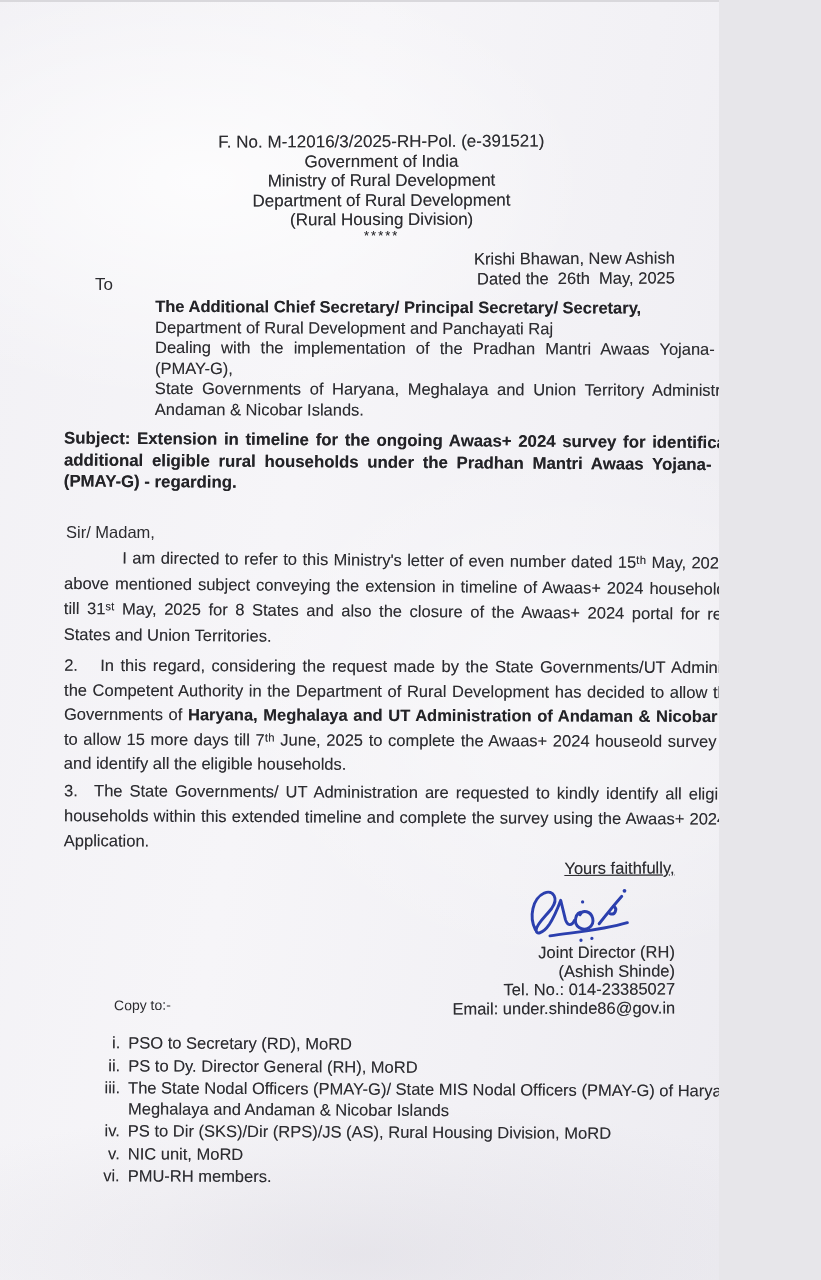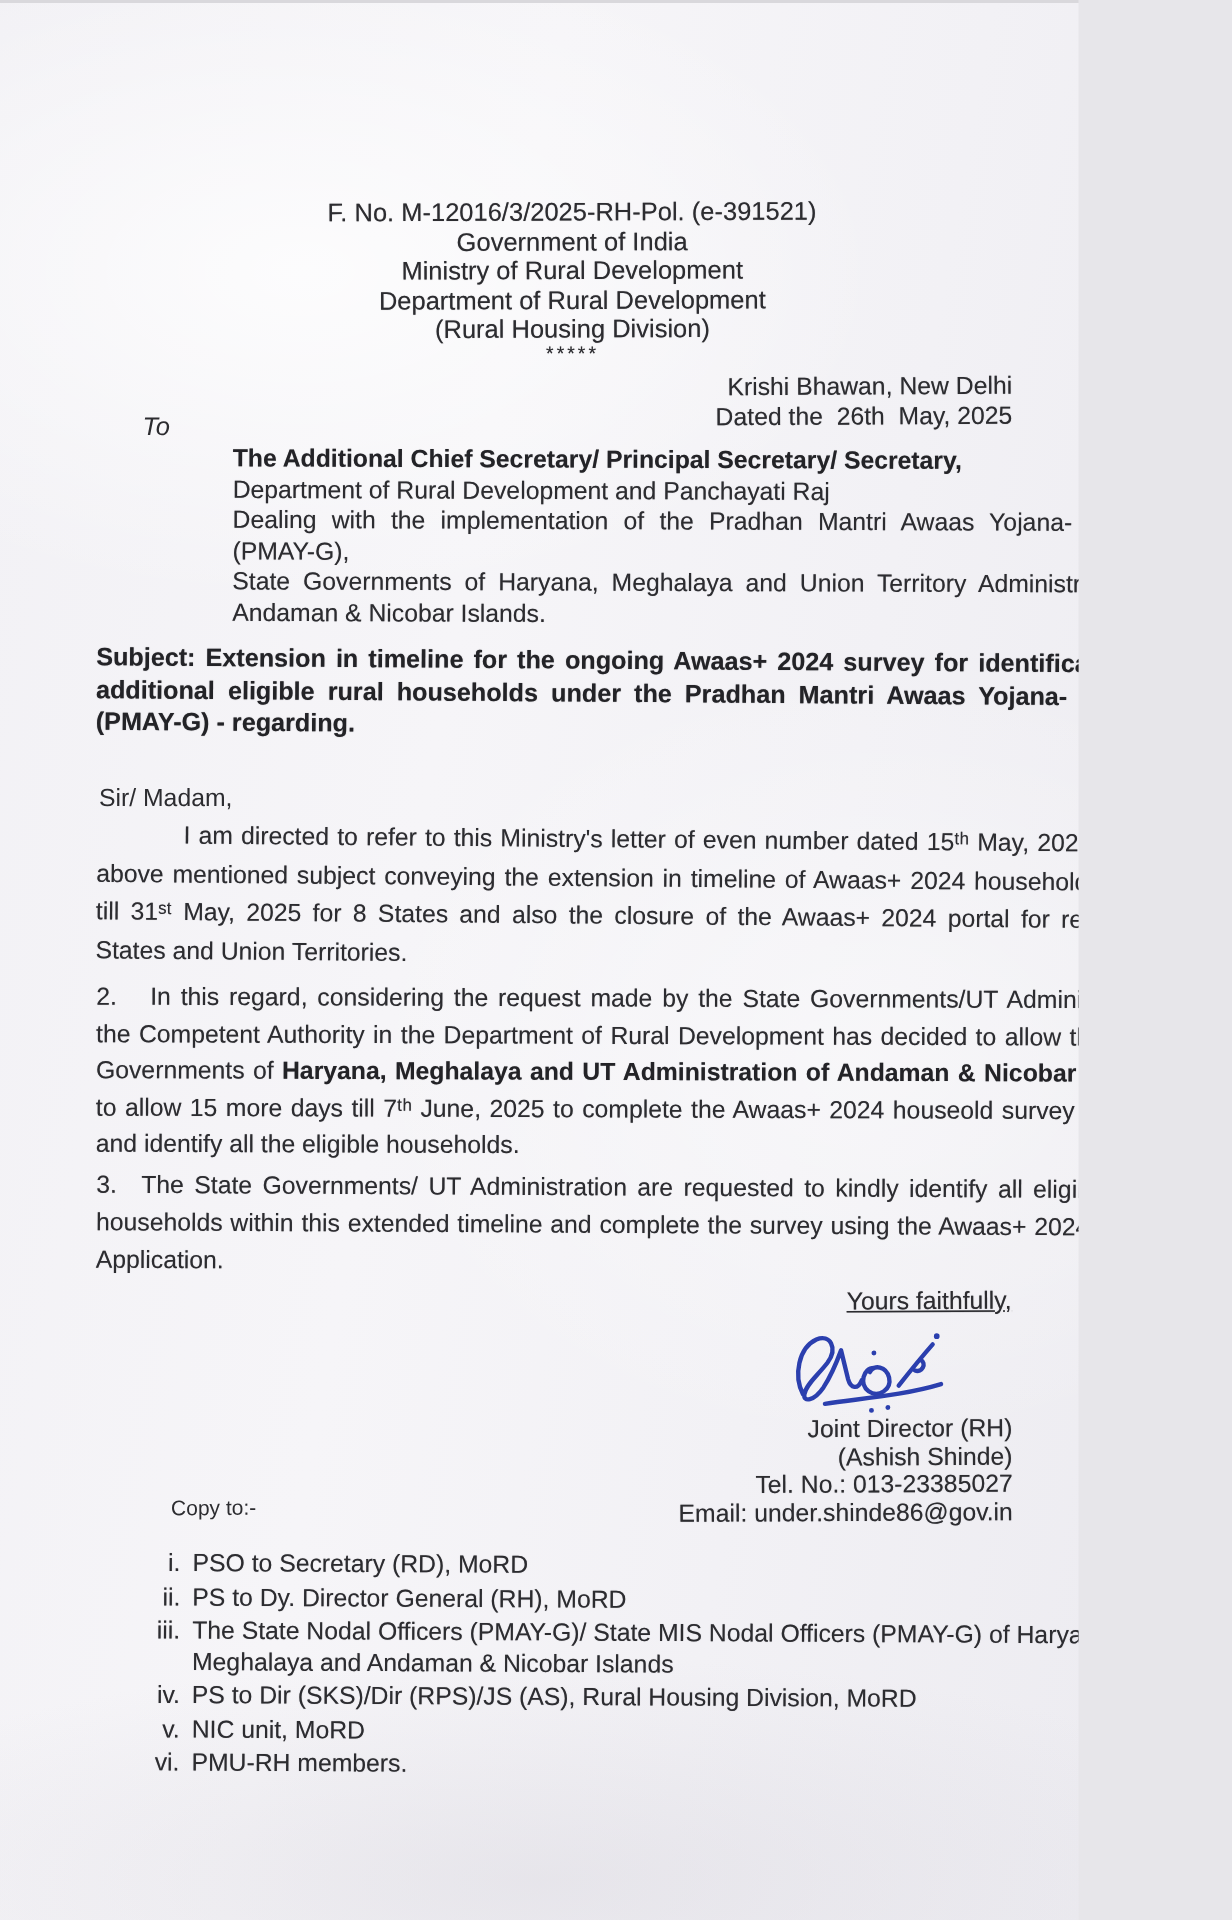--- a/index.html
+++ b/index.html
@@ -36,21 +36,21 @@
   #header .stars { font-size:13px; line-height:12px; letter-spacing:2px; }
 
   #dateline {
     right:44px; top:247px;
     text-align:right;
     font-size:16.5px; line-height:19.5px;
     transform:rotate(-0.3deg);
     text-shadow:0 0 0.5px rgba(44,44,48,0.5);
   }
 
-  #to { left:95px; top:273px; font-size:17px;font-style:italic; }
+  #to { left:95px; top:273px; font-size:17px; }
 
   #recipient {
     left:155px; top:295px; width:624px;
     font-size:16.5px; line-height:20.5px;
     transform:rotate(0.2deg);
     text-shadow:0 0 0.5px rgba(44,44,48,0.45);
   }
   #recipient .line { display:block; }
 
   #subject {
@@ -104,21 +104,21 @@
   <div id="header" class="blk">
     <div>F. No. M-12016/3/2025-RH-Pol. (e-391521)</div>
     <div>Government of India</div>
     <div>Ministry of Rural Development</div>
     <div>Department of Rural Development</div>
     <div>(Rural Housing Division)</div>
     <div class="stars">*****</div>
   </div>
 
   <div id="dateline" class="blk">
-    <div>Krishi Bhawan, New Delhi</div>
+    <div>Krishi Bhawan, New Ashish</div>
     <div class="pre">Dated the  26th  May, 2025</div>
   </div>
 
   <div id="to" class="blk">To</div>
 
   <div id="recipient" class="blk">
     <span class="line bold">The Additional Chief Secretary/ Principal Secretary/ Secretary,</span>
     <span class="line">Department of Rural Development and Panchayati Raj</span>
     <span class="line just">Dealing with the implementation of the Pradhan Mantri Awaas Yojana- Gramin (PMAY-G),</span>
     <span class="line just">State Governments of Haryana, Meghalaya and Union Territory Administration of Andaman &amp; Nicobar Islands.</span>
@@ -151,21 +151,21 @@
       <g fill="#2b3fae">
         <circle cx="66" cy="22" r="1.8"></circle>
         <circle cx="112" cy="10" r="2.1"></circle>
         <circle cx="64" cy="64" r="1.8"></circle>
         <circle cx="76" cy="62" r="1.8"></circle>
       </g>
     </svg>
     <div class="sig-lines">
       <div>Joint Director (RH)</div>
       <div>(Ashish Shinde)</div>
-      <div>Tel. No.: 013-23385027</div>
+      <div>Tel. No.: 014-23385027</div>
       <div>Email: under.shinde86@gov.in</div>
     </div>
   </div>
 
   <div id="copy-label" class="blk">Copy to:-</div>
 
   <div id="copy-list" class="blk">
     <div class="row">
       <span class="num">i.</span>
       <span class="txt">PSO to Secretary (RD), MoRD</span>

